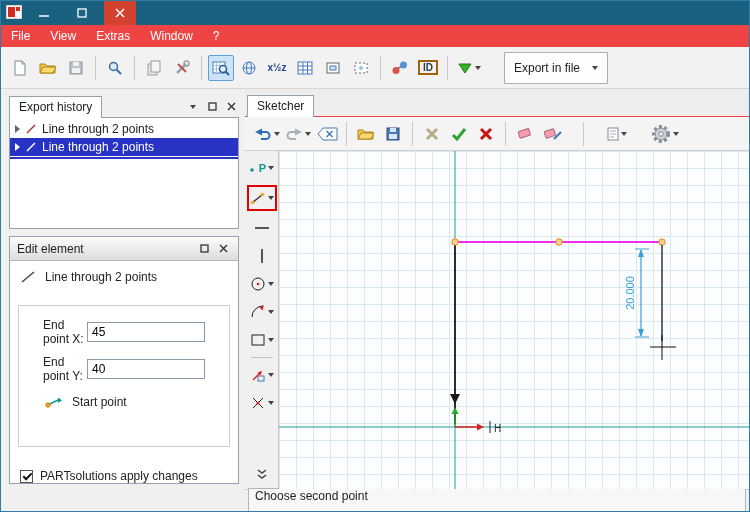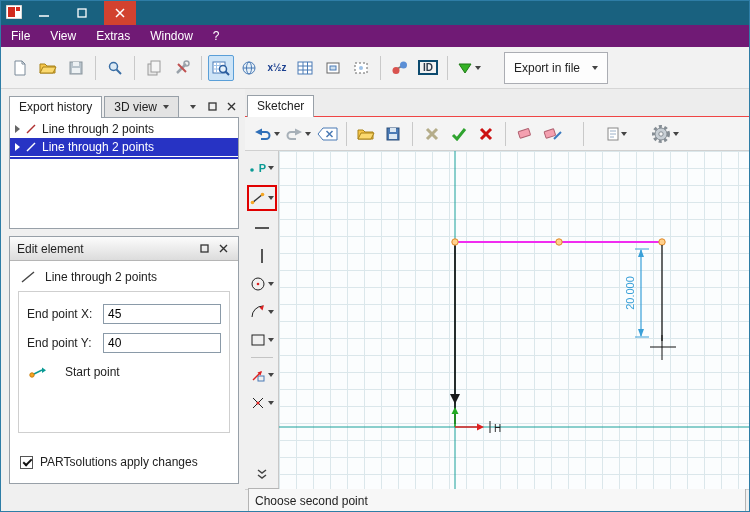--- a/index.html
+++ b/index.html
@@ -25,21 +25,21 @@
     display: flex; align-items: center;
     color: #fff; padding-left: 5px; gap: 6px;
   }
   .titlebar .title { flex: 1; white-space: nowrap; overflow: hidden; font-size: 12px; }
   .win-btn { width: 32px; height: 24px; display: flex; align-items: center; justify-content: center; }
   .win-btn.close { background: #d2422f; }
 
   
   .menubar {
     height: 22px; flex: 0 0 22px;
-    background: #701a75; color: #fff;
+    background: #ef4444; color: #fff;
     display: flex; align-items: stretch;
   }
   .menu-item { padding: 0 10px; display: flex; align-items: center; }
 
   
   .toolbar {
     height: 42px; flex: 0 0 42px;
     background: #f2f2f2;
     border-bottom: 1px solid #d6d6d6;
     display: flex; align-items: center;
@@ -52,21 +52,21 @@
   }
   .tbtn.active { background: #cde4f7; border-color: #5a9fd8; }
   .tsep { width: 1px; height: 24px; background: #c9c9c9; margin: 0 4px; flex: 0 0 1px; }
   .caret {
     width: 0; height: 0;
     border-left: 3px solid transparent; border-right: 3px solid transparent;
     border-top: 4px solid #444;
     display: inline-block;
   }
   .vars-label { color: #1a3f8f; font-weight: bold; font-size: 10px; }
-  .id-box { border: 2px solid #0c4a6e; padding: 0 3px; font-weight: bold; font-size: 10px; color: #2d3a4a; }
+  .id-box { border: 2px solid #a16207; padding: 0 3px; font-weight: bold; font-size: 10px; color: #2d3a4a; }
   .export-btn {
     height: 32px; margin-left: 18px;
     background: #fdfdfd; border: 1px solid #abadb3;
     display: flex; align-items: center; gap: 12px; padding: 0 9px;
   }
 
   
   .main { flex: 1; display: flex; min-height: 0; }
 
   
@@ -99,28 +99,28 @@
   .edit-panel { margin-top: 7px; border: 1px solid #98a0a8; background: #fff; height: 248px; display: flex; flex-direction: column; }
   .edit-title {
     height: 24px; flex: 0 0 24px;
     background: linear-gradient(#fcfcfc, #dcdcdc);
     border-bottom: 1px solid #b5b5b5;
     display: flex; align-items: center; padding: 0 7px; gap: 3px;
   }
   .edit-title .t { flex: 1; }
   .edit-body { flex: 1; padding: 9px 8px; }
   .elem-row { display: flex; align-items: center; gap: 9px; padding-left: 2px; }
-  .groupbox { border: 1px solid #cfcfcf; margin-top: 7px; padding: 12px 8px; height: 142px; display: flex; flex-direction: column; gap: 9px; }
+  .groupbox { border: 1px solid #cfcfcf; margin-top: 21px; padding: 12px 24px; height: 142px; display: flex; flex-direction: column; gap: 9px; }
   .field { display: flex; align-items: center; }
   .field label { width: 76px; }
   .field input {
     width: 118px; height: 20px; border: 1px solid #8a9aa8;
     padding: 0 4px; font: inherit; background: #fff;
   }
-  .startpoint { display: flex; align-items: center; gap: 18px; margin-top: 3px; padding-left: 2px; }
+  .startpoint { display: flex; align-items: center; gap: 9px; margin-top: 3px; padding-left: 2px; }
   .checkbox-row { display: flex; align-items: center; gap: 7px; margin-top: 22px; padding-left: 2px; }
   .checkbox { width: 13px; height: 13px; border: 1px solid #555; background: #fff; position: relative; flex: 0 0 13px; }
   .checkbox.checked::after {
     content: ""; position: absolute; left: 2px; top: 2px;
     width: 7px; height: 3px;
     border-left: 2px solid #111; border-bottom: 2px solid #111;
     transform: rotate(-45deg);
   }
 
   
@@ -157,21 +157,21 @@
 
   
   .statusbar {
     height: 22px; flex: 0 0 22px;
     background: #f0f0f0; border-top: 1px solid #cfcfcf;
     display: flex; align-items: center; padding: 1px 3px;
   }
   .status-field {
     flex: 1; height: 25px;
     border: 1px solid #b4b4b4; background: #f7f7f7;
-    display: flex; align-items: center; padding: 0 6px;
+    display: flex; padding: 0 6px;
   }
 </style>
 </head>
 <body>
 
 <div class="window">
 
   <div class="titlebar">
     <span>
       <svg width="16" height="14">
@@ -307,24 +307,20 @@
     </span>
   </div>
 
   <div class="main">
 
     <div class="left-col">
 
       <div class="panel-tabs">
         <div class="tab active">
           <span>Export history</span>
-        </div>
-        <div class="tab">
-          <span>3D view</span>
-          <span class="caret"></span>
         </div>
         <div class="panel-btns">
           <span class="pbtn">
               <span class="caret"></span>
             </span>
           <span class="pbtn">
             <svg width="9" height="9">
                 <rect x="1" y="1" width="7" height="7" fill="none" stroke="#333" stroke-width="1.3"></rect>
               </svg>
           </span>

